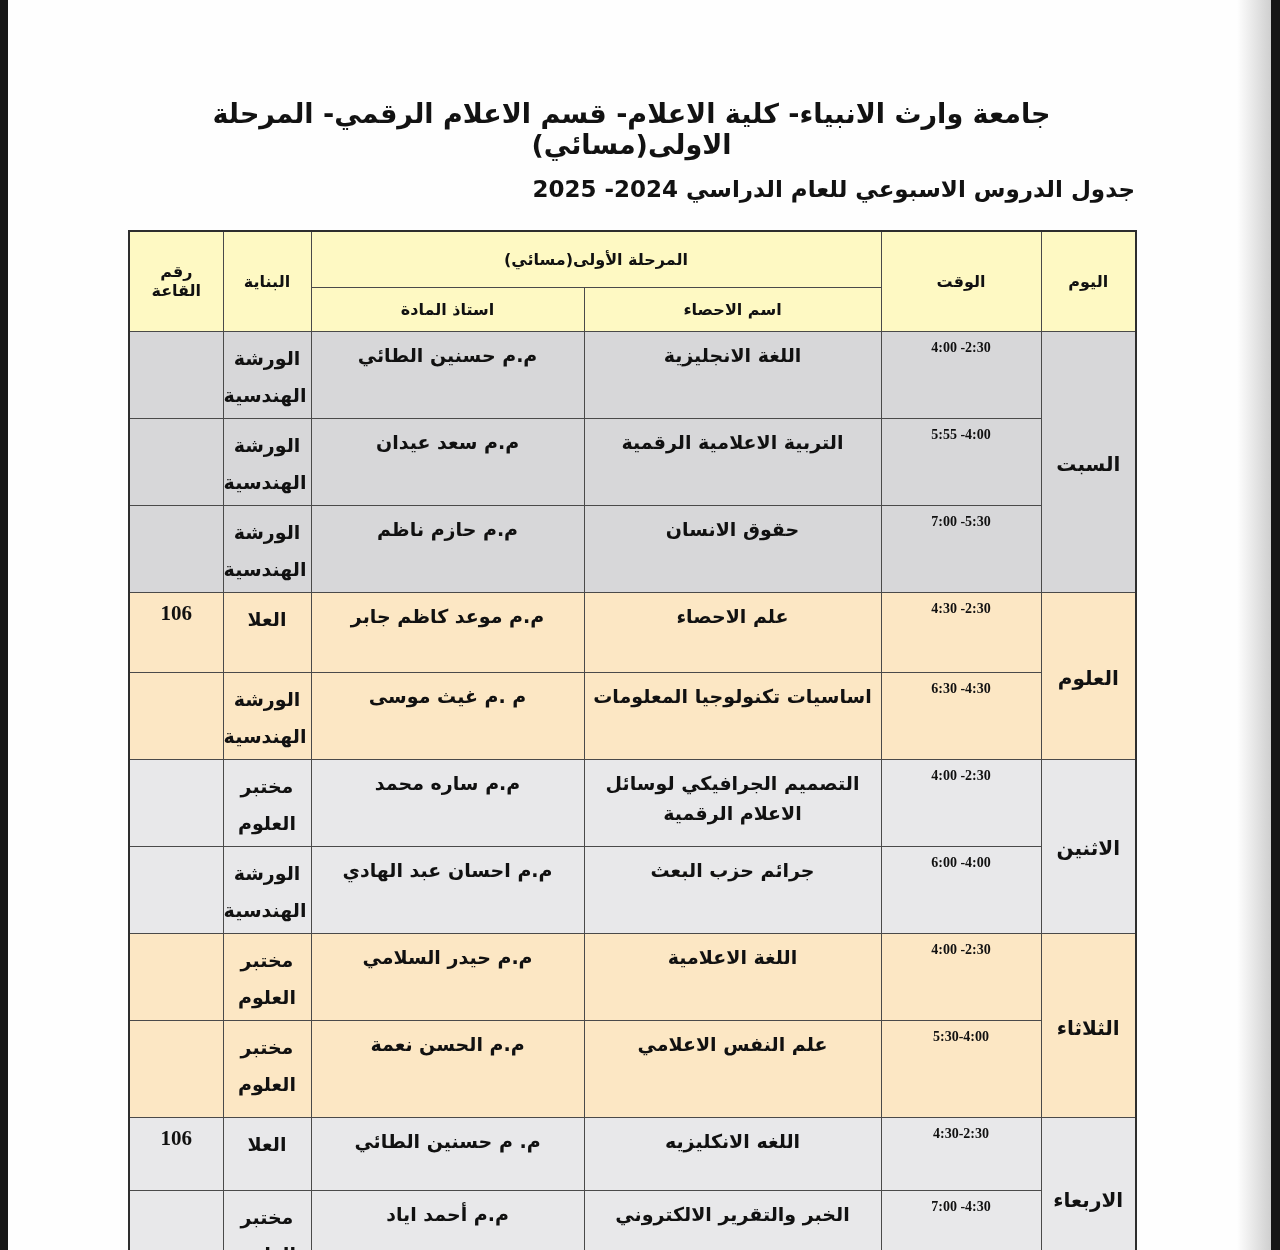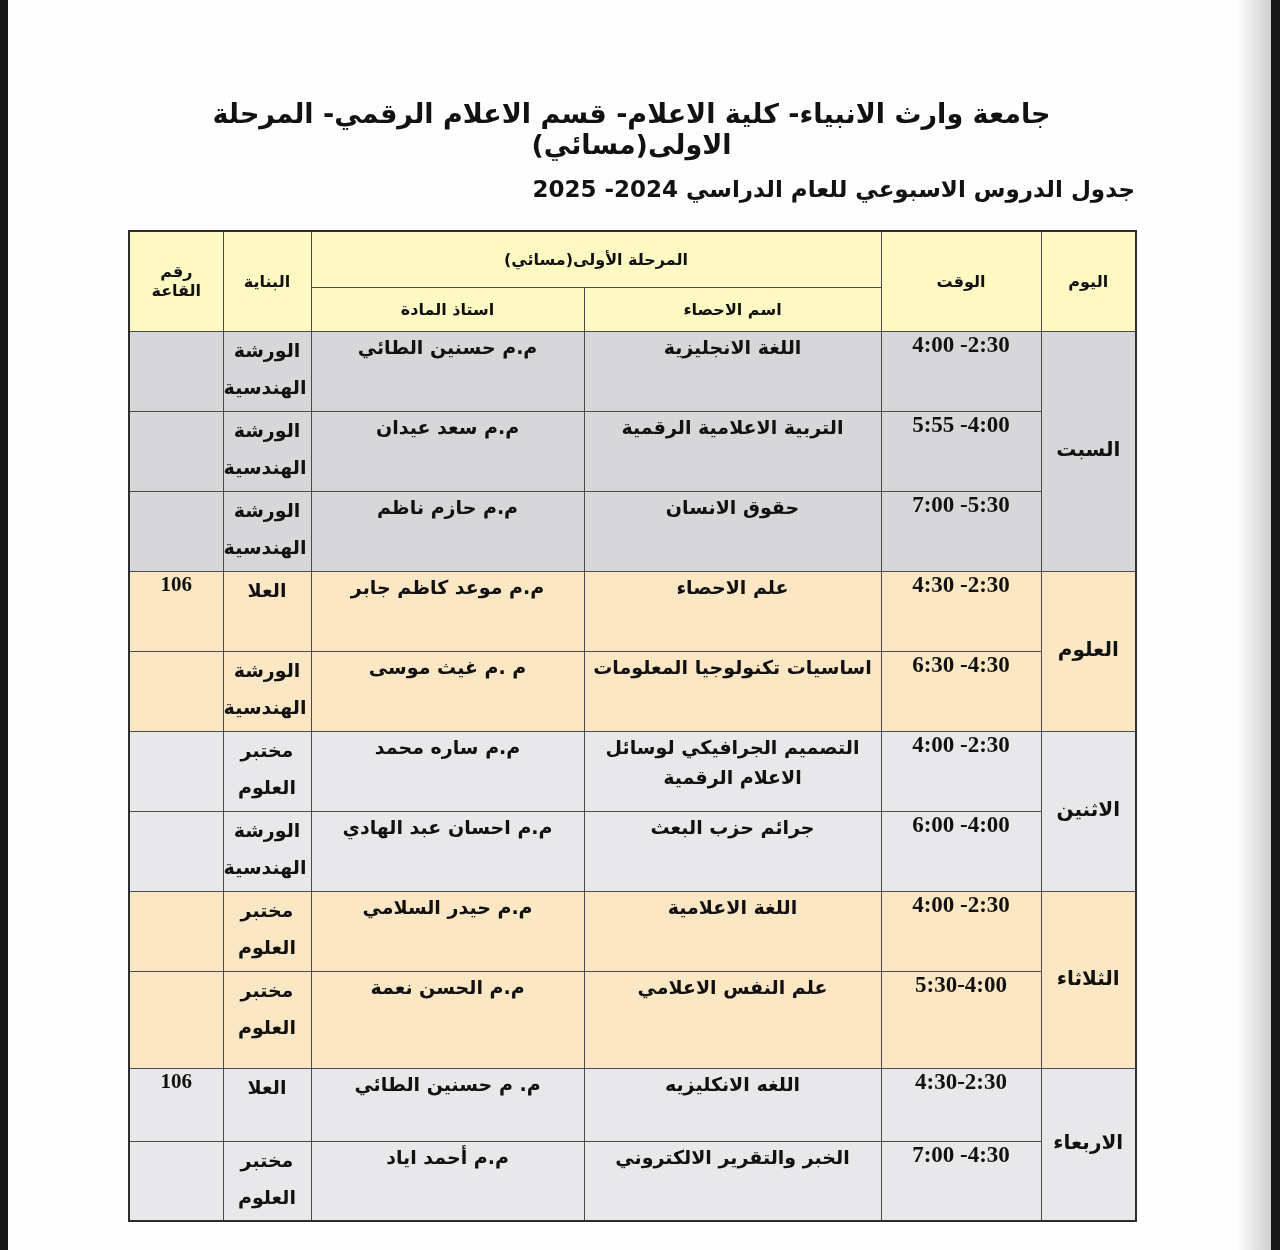--- a/index.html
+++ b/index.html
@@ -18,24 +18,24 @@
   .doc-subtitle { position:absolute; top:176px; left:128px; width:1007px;
                   text-align:right; direction:rtl;
                   font-size:23px; font-weight:bold; color:#121212; }
 
   table.schedule { position:absolute; top:230px; left:128px; width:1007px;
                    border-collapse:collapse; direction:rtl; table-layout:fixed;
                    border:2px solid #2e2e2e; }
   .schedule th, .schedule td { border:1px solid #4a4a4a; font-weight:bold;
                    color:#111; text-align:center; padding:4px 4px; }
   .schedule th { background:#fef9c3; font-size:16px; vertical-align:middle; }
-  .schedule td { font-size:19px; vertical-align:top; padding-top:0; }
+  .schedule td { font-size:19px; vertical-align:top; padding-top:8px; }
   .schedule td.day-cell { vertical-align:middle; font-size:20px; }
   .schedule td.time-cell { direction:ltr;
-        font-family:"Liberation Serif","DejaVu Serif",serif; font-size:23px; }
+        font-family:"Liberation Serif","DejaVu Serif",serif; font-size:14px; }
   .schedule td.room-cell {
         font-family:"Liberation Serif","DejaVu Serif",serif; font-size:21px;margin-left:19px; }
   .schedule td.building-cell { line-height:1.95; font-size:19px; }
   .schedule td.teacher-cell, .schedule td.subject-cell { line-height:1.6; }
   tr.hdr1 { height:56px; } tr.hdr2 { height:44px; } tr.body-row { height:80px; }
 
   td.sat { background:#d7d7d9; }
   td.sun { background:#fce7c4; }
   td.mon { background:#e8e8ea; }
   td.tue { background:#fce7c4; }

